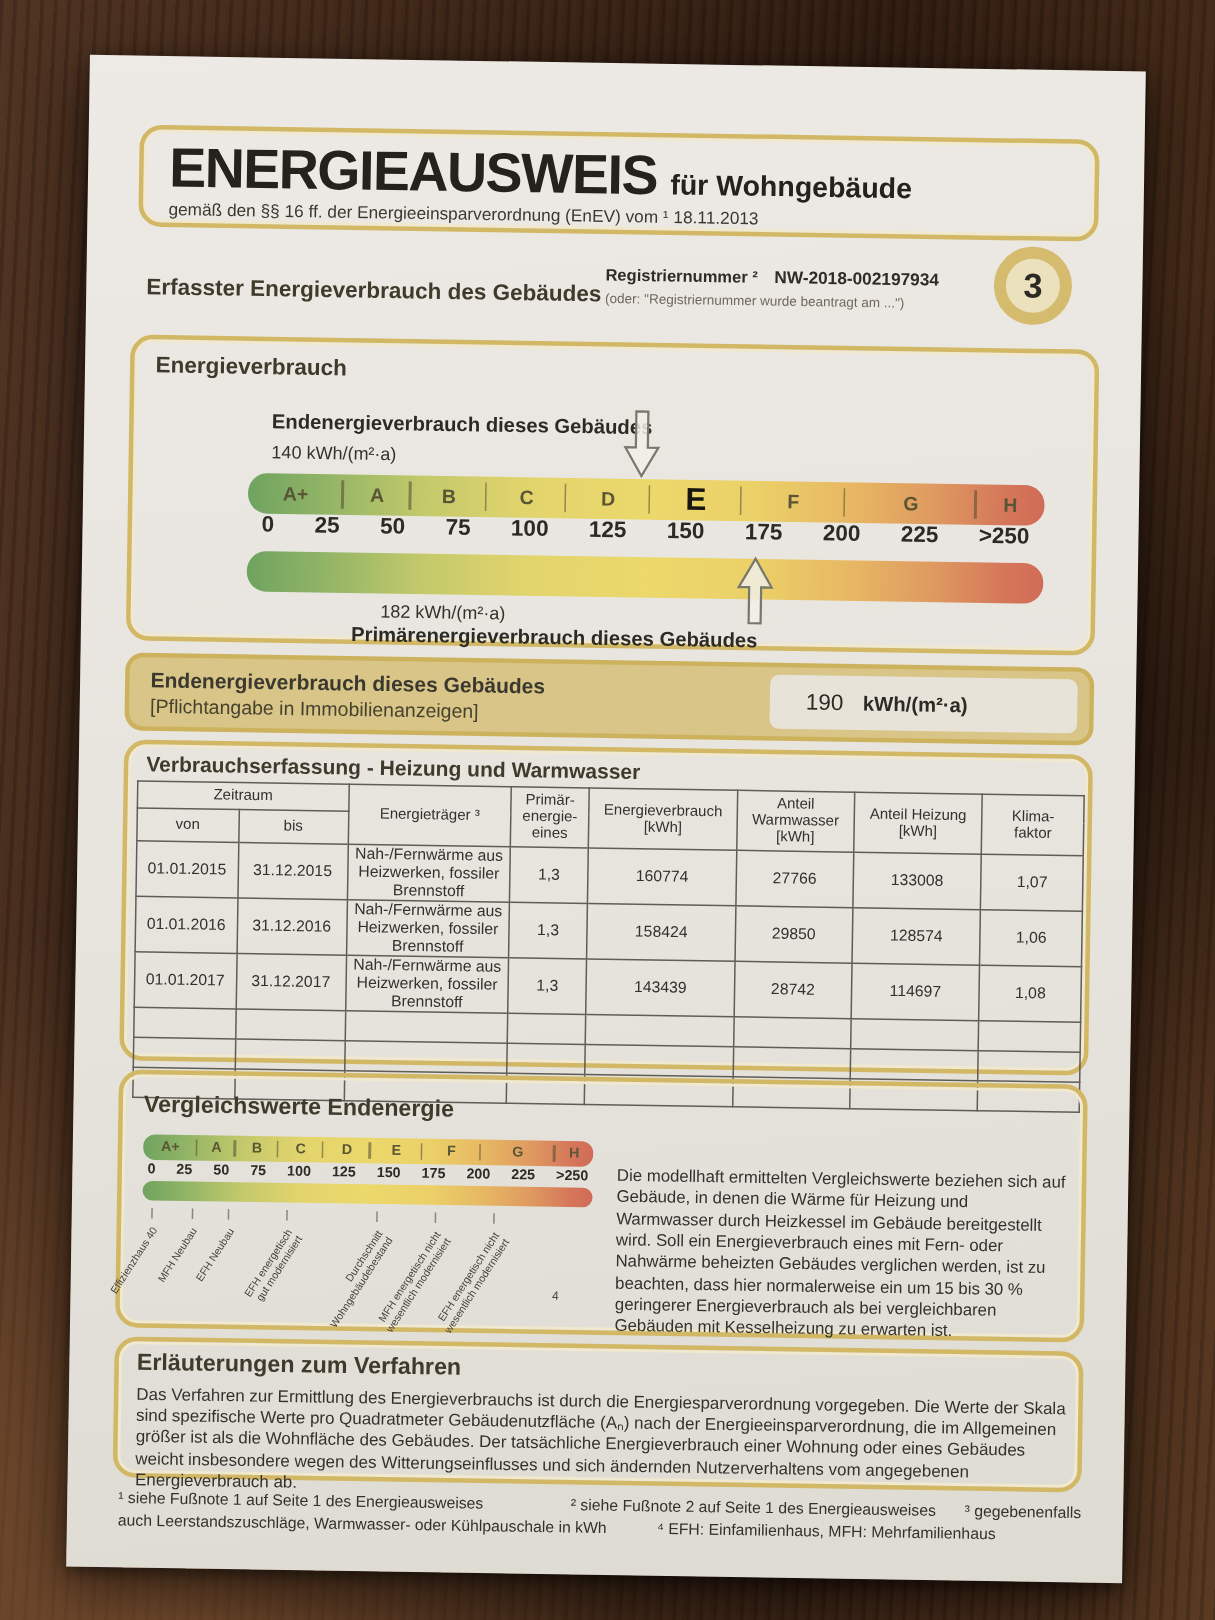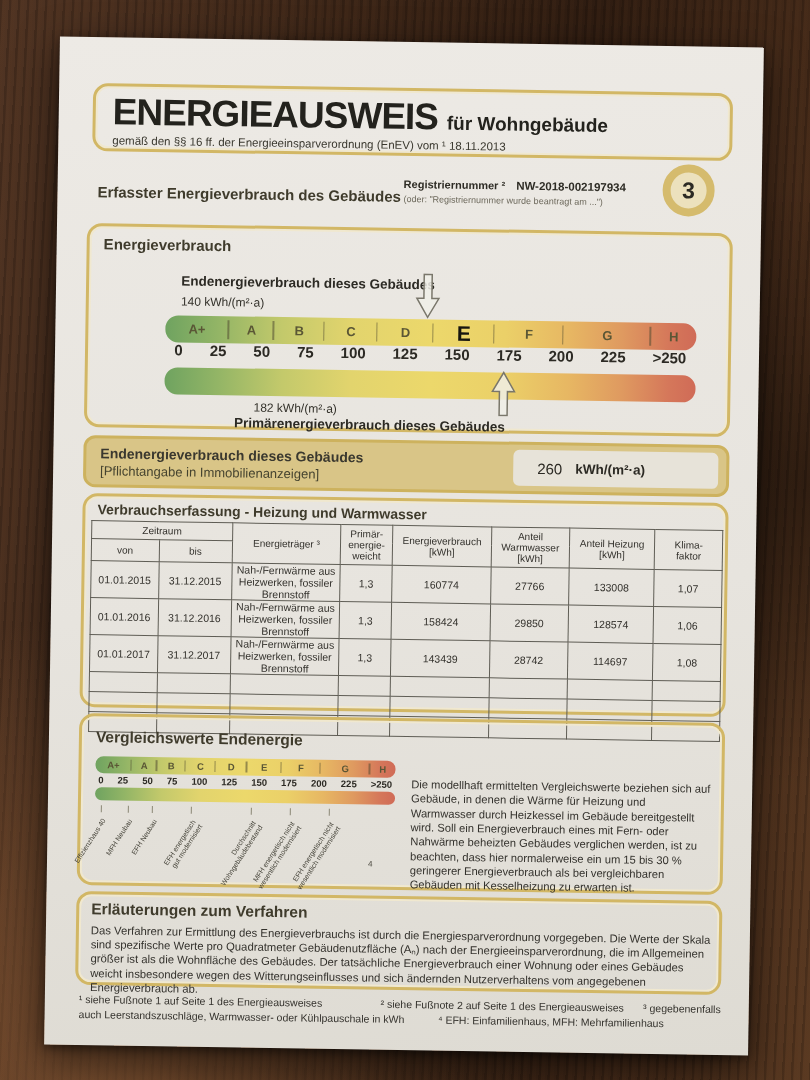--- a/index.html
+++ b/index.html
@@ -230,21 +230,21 @@
     </svg>
 
     <div class="prim-value">182 kWh/(m²·a)</div>
     <div class="prim-label">Primärenergieverbrauch dieses Gebäudes</div>
   </div>
 
   <div class="mand-box">
     <div class="mand-l1">Endenergieverbrauch dieses Gebäudes</div>
     <div class="mand-l2">[Pflichtangabe in Immobilienanzeigen]</div>
     <div class="mand-value-area">
-      <span class="mand-num">260</span>
+      <span class="mand-num">190</span>
       <span class="mand-unit">kWh/(m²·a)</span>
     </div>
   </div>
 
   <div class="goldbox table-box">
     <div class="boxtitle">Verbrauchserfassung - Heizung und Warmwasser</div>
     <table class="cons">
       <colgroup>
         <col style="width:10.7%">
           <col style="width:11.6%">
@@ -254,21 +254,21 @@
           <col style="width:12.3%">
           <col style="width:13.6%">
           <col style="width:10.7%">
       </colgroup>
       <tbody>
           <tr class="head1">
         <th colspan="2">Zeitraum</th>
         <th rowspan="2">Energieträger ³</th>
         <th rowspan="2">Primär-
 energie-
-weicht</th>
+eines</th>
         <th rowspan="2">Energieverbrauch
 [kWh]</th>
         <th rowspan="2">Anteil
 Warmwasser
 [kWh]</th>
         <th rowspan="2">Anteil Heizung
 [kWh]</th>
         <th rowspan="2">Klima-
 faktor</th>
       </tr>

